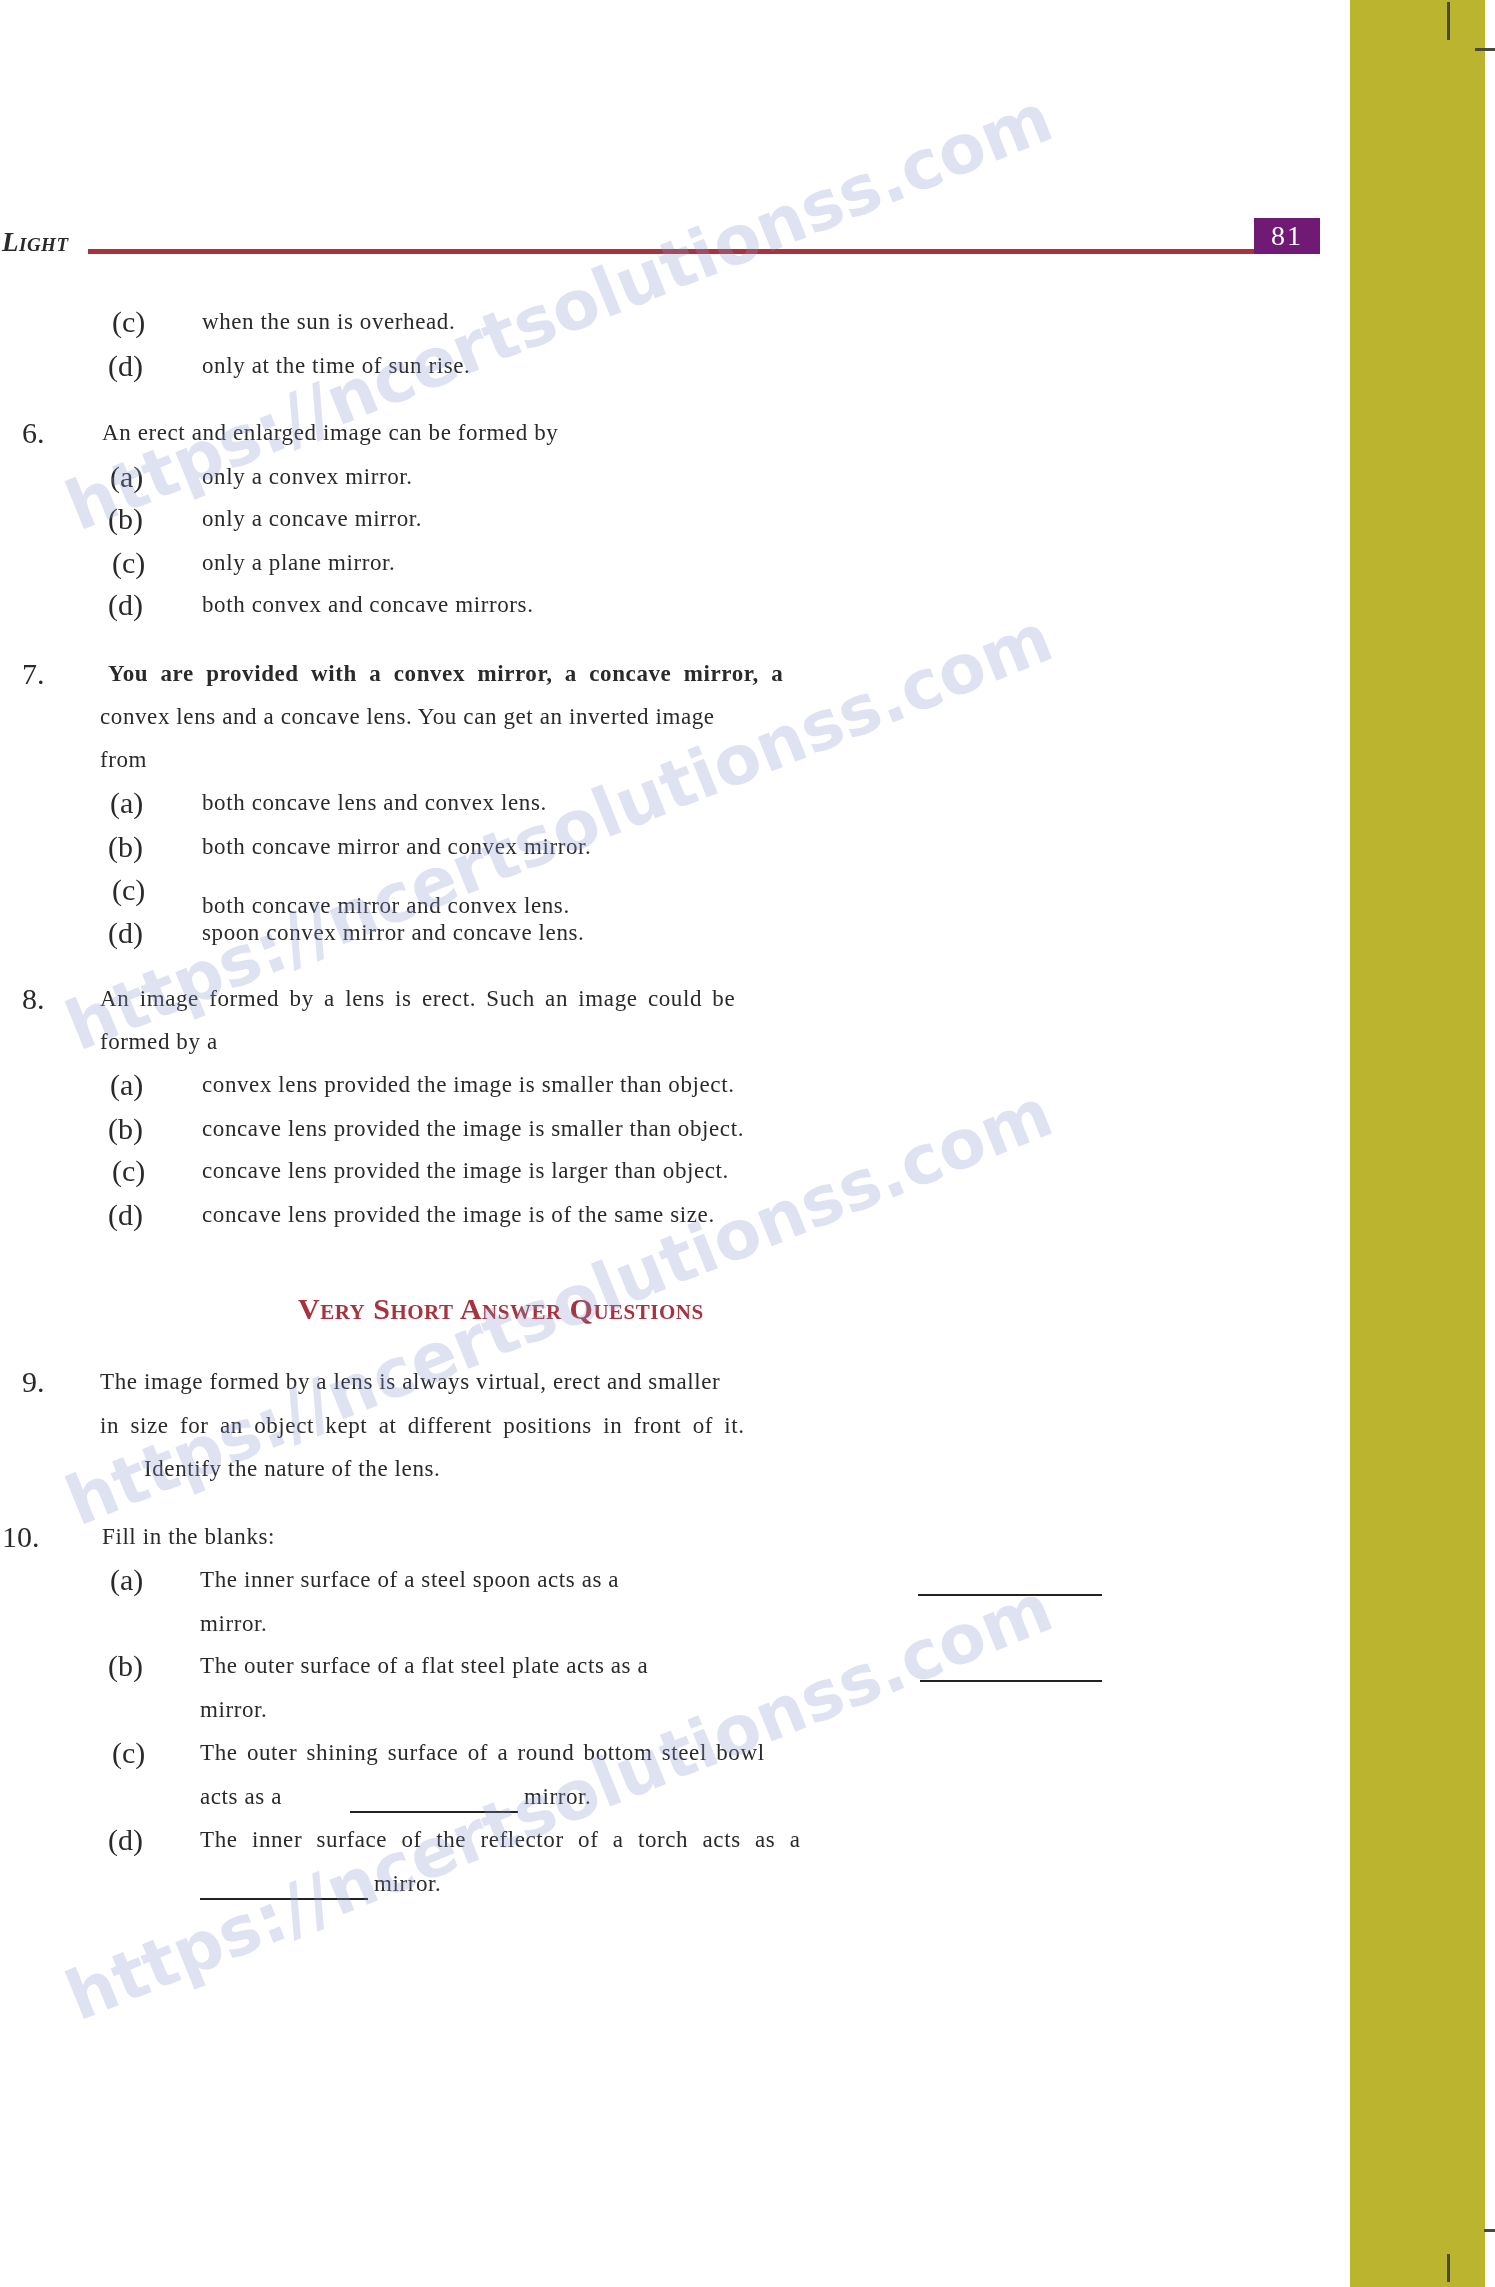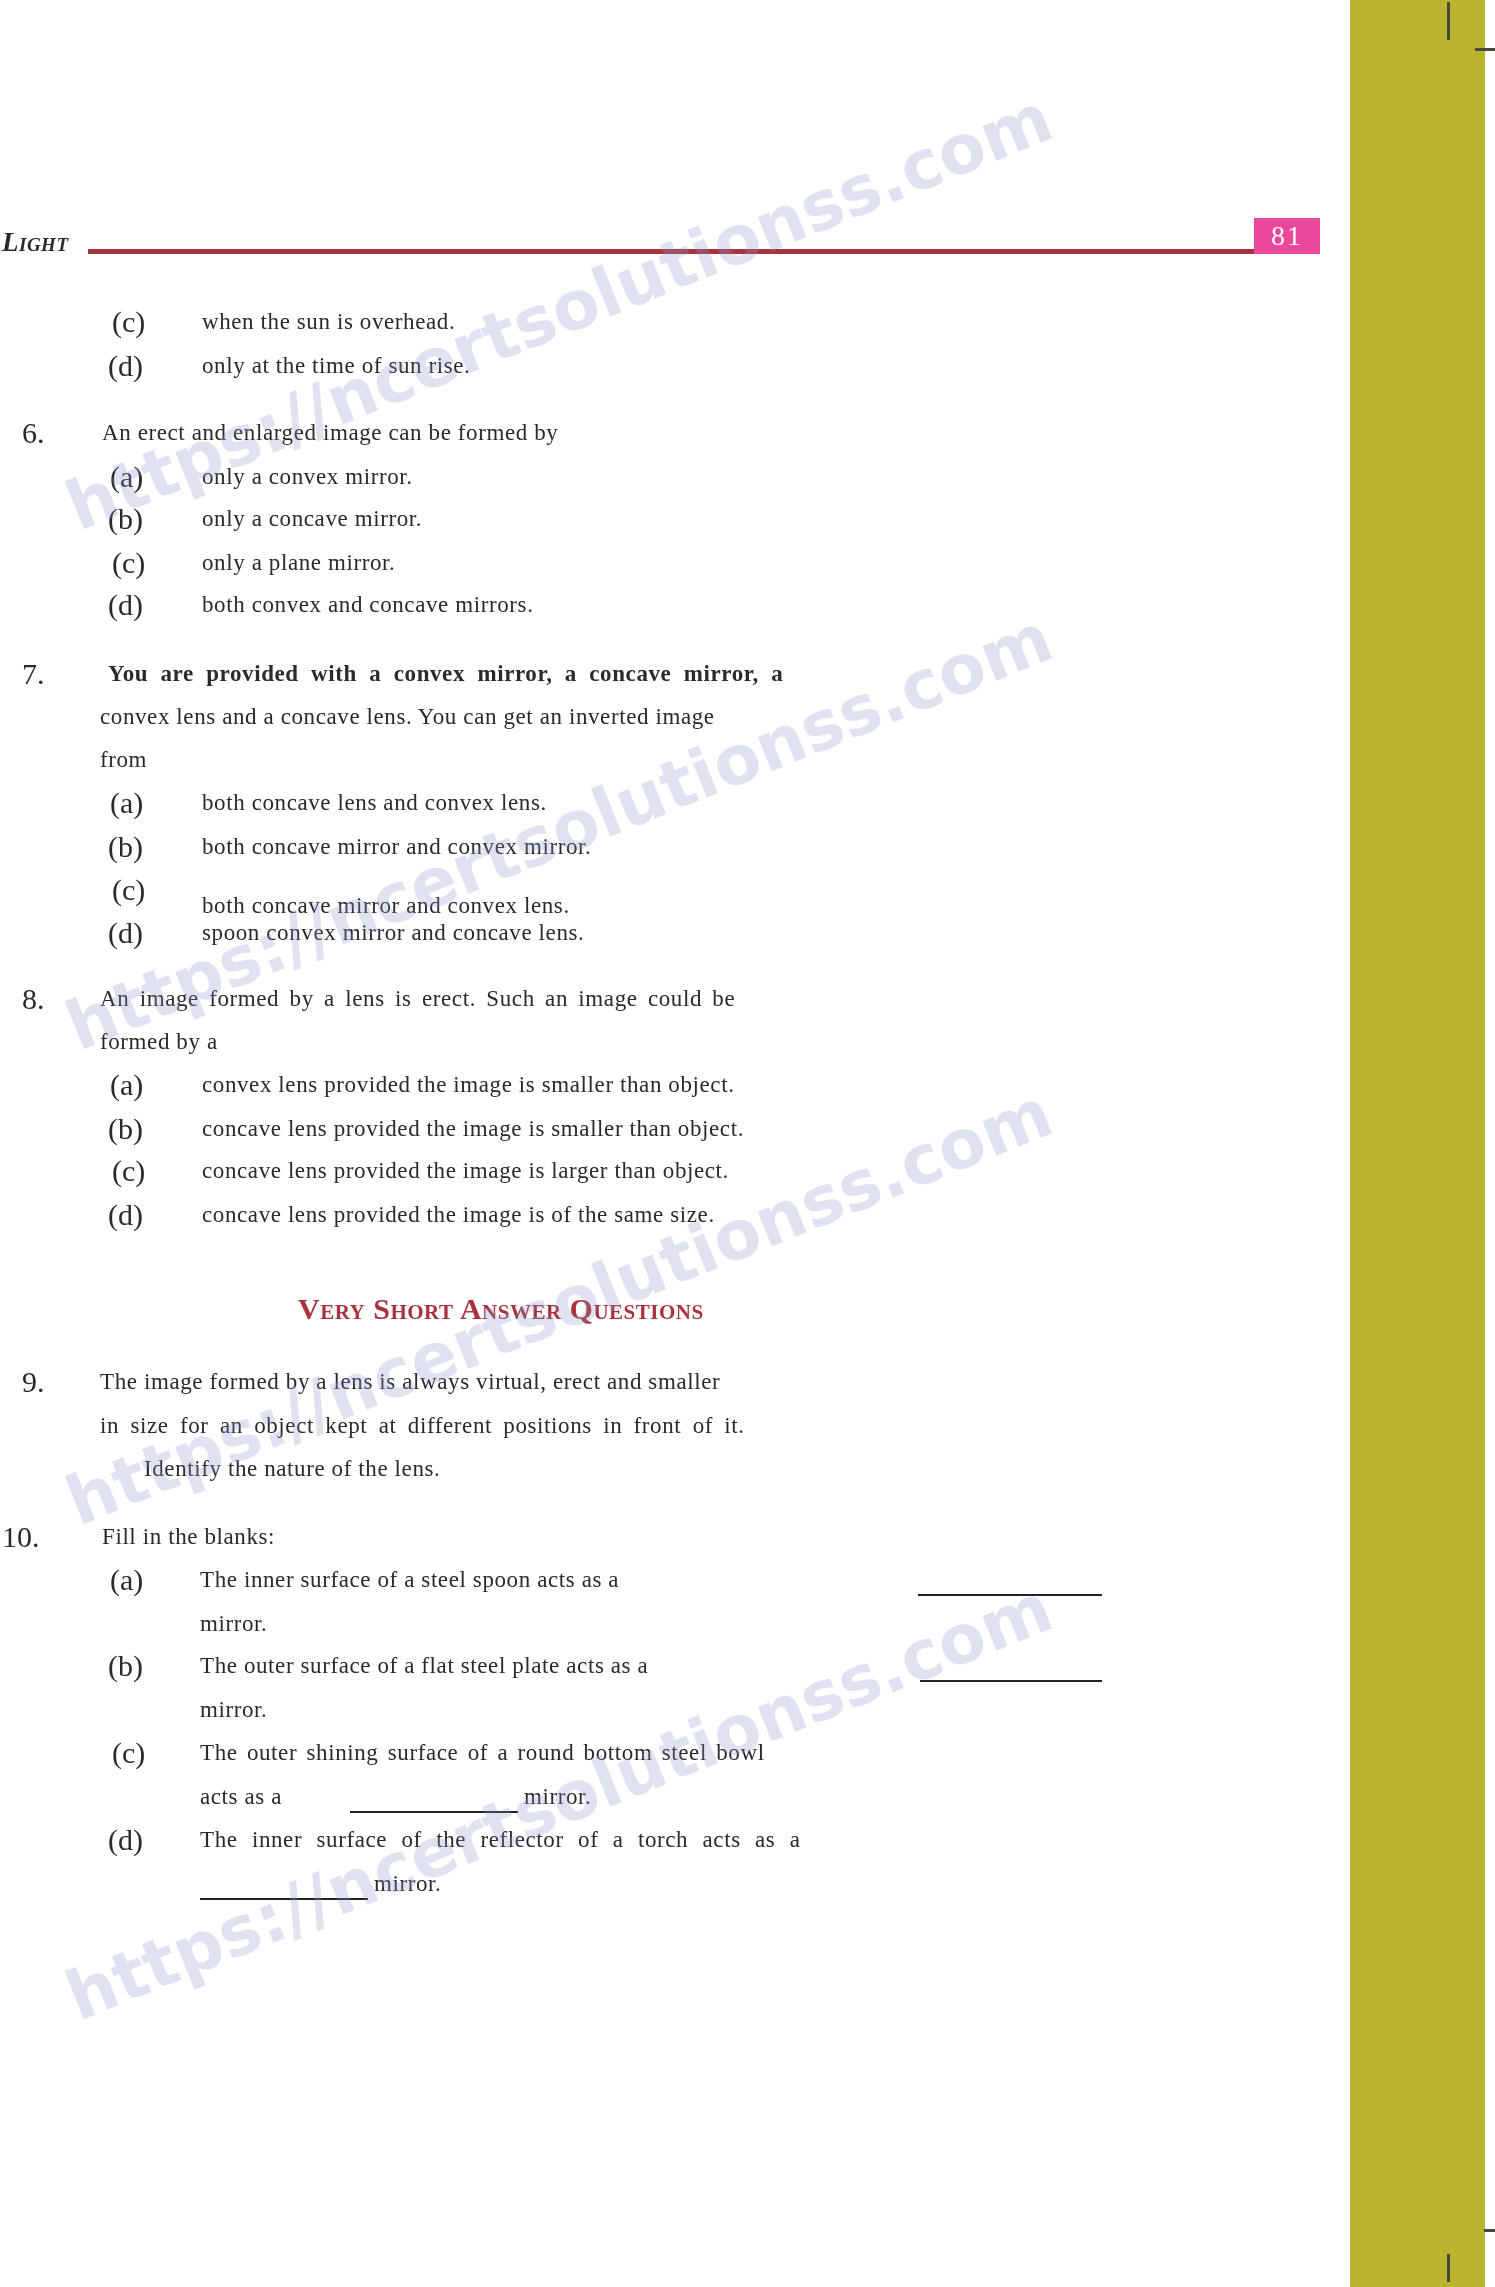--- a/index.html
+++ b/index.html
@@ -20,21 +20,21 @@
     font-size:27px; color:#2a2a2a; letter-spacing:0.5px;
     font-variant:small-caps;
     margin-top:9px;
   }
   .header-rule {
     position:absolute; left:88px; top:249px; width:1170px; height:5px;
     background:#a8323e;
   }
   .page-num-box {
     position:absolute; left:1254px; top:218px; width:66px; height:36px;
-    background:#ec4899; color:#fff;
+    background:#701a75; color:#fff;
     font-family:"Liberation Serif", serif; font-size:28px;
     display:flex; align-items:center; justify-content:center; letter-spacing:2px;
   }
   .line {
     position:absolute; font-size:23px; line-height:36px; white-space:nowrap;
     font-family:"Liberation Serif", serif; letter-spacing:0.6px;
   }
   .qnum { position:absolute; font-family:"Liberation Serif", serif; font-size:30px; line-height:36px; }
   .optl { position:absolute; font-family:"Liberation Serif", serif; font-size:30px; line-height:36px; }
   .section-heading {

